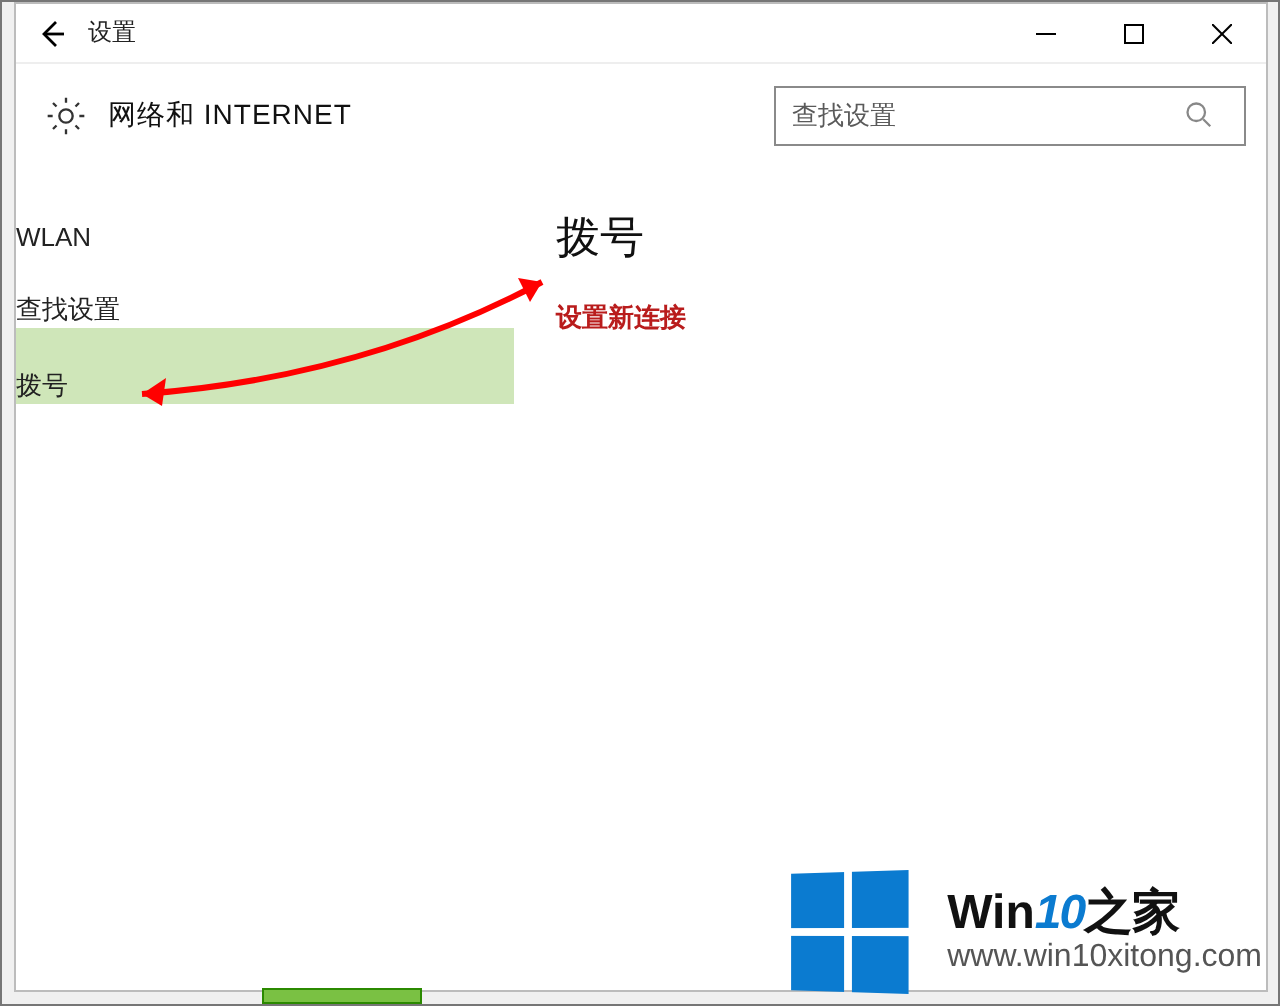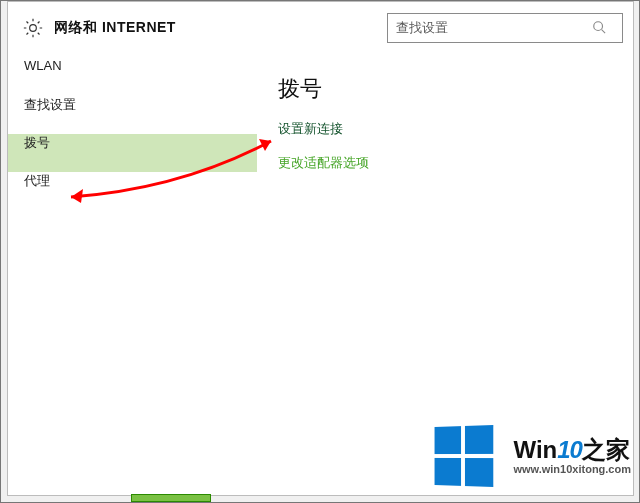--- a/index.html
+++ b/index.html
@@ -56,21 +56,21 @@
   .win-btn svg { display: block; }
   .header {
     height: 52px;
     display: flex;
     align-items: center;
     padding: 0 10px 0 14px;
   }
   .gear { width: 22px; height: 22px; margin-right: 10px; display:flex; align-items:center; justify-content:center; }
   .header-title {
     font-size: 14px;
-    font-weight: 700;
+    font-weight: 400;
     letter-spacing: 0.5px;
     color: #111;
     flex: 0 0 auto;
   }
   .header-spacer { flex: 1; }
   .searchbox {
     border: 1px solid #8a8a8a;
     height: 30px;
     width: 236px;
     display: flex;
@@ -88,22 +88,22 @@
     overflow: hidden;
   }
   .sidebar {
     width: 250px;
     border-right: 1px solid transparent;
     padding-top: 4px;
   }
   .sidebar-item {
     height: 38px;
     display: flex;
-    align-items: flex-start;
-    padding-left: 16px;
+    align-items: flex-end;
+    padding-left: 0;
     font-size: 13px;
     color: #222;
     cursor: default;
   }
   .sidebar-item.selected {
     background: #cfe6b9;
   }
   .content {
     flex: 1;
     padding: 14px 20px;
@@ -117,72 +117,99 @@
   }
   .section-title.second { margin-top: 24px; }
   .link {
     display: block;
     font-size: 13px;
     color: #44a425;
     margin-bottom: 16px;
     cursor: default;
   }
   .link.hl {
-    font-weight: 400;
-    color: #14532d;
+    font-weight: 700;
+    color: #b91c1c;
   }
   
   .arrow {
     position: absolute;
     left: 60px; top: 128px;
     width: 225px; height: 80px;
     pointer-events: none;
     z-index: 5;
   }
   
   .watermark {
     position: absolute;
-    right: 8px; bottom: 16px;
+    right: 8px; bottom: 6px;
     display: flex;
     align-items: center;
     gap: 20px;
     z-index: 10;
   }
   .winlogo {
     width: 60px; height: 60px;
     display: grid;
     grid-template-columns: 1fr 1fr;
     grid-template-rows: 1fr 1fr;
     gap: 4px;
     transform: perspective(200px) rotateY(-12deg);
   }
   .winlogo div { background: #0b7bd0; }
   .wm-text {
     display: flex; flex-direction: column; align-items: flex-start;
     line-height: 1.05;
   }
   .wm-top { font-size: 24px; font-weight: 700; color: #111; }
   .wm-top .blue { color: #0b7bd0; font-style: italic; letter-spacing: -1px;}
-  .wm-sub { font-size: 11px; color: #555; align-self: flex-end; margin-top: 2px; font-weight: bold;}
+  .wm-sub { font-size: 16px; color: #555; align-self: flex-end; margin-top: 2px;}
   
   .bottom-frag {
     position: absolute;
     bottom: 0; left: 130px;
     width: 80px; height: 8px;
     background: #7ac143;
     border: 1px solid #2b8a00;
   }
 </style>
 </head>
 <body>
 
 <div class="outer-frame">
 
   <div class="window">
 
+    <div class="titlebar">
+      <div class="back-btn">
+        <svg width="16" height="16" viewBox="0 0 16 16">
+            <path d="M10 2 L4 8 L10 14" stroke="#000" stroke-width="1.4" fill="none"></path>
+            <line x1="4" y1="8" x2="14" y2="8" stroke="#000" stroke-width="1.4"></line>
+          </svg>
+      </div>
+      <div class="title">设置</div>
+      <div class="win-controls">
+        <div class="win-btn">
+          <svg width="10" height="10" viewBox="0 0 10 10">
+              <line x1="0" y1="5" x2="10" y2="5" stroke="#000"></line>
+            </svg>
+        </div>
+        <div class="win-btn">
+          <svg width="10" height="10" viewBox="0 0 10 10">
+              <rect x="0.5" y="0.5" width="9" height="9" fill="none" stroke="#000"></rect>
+            </svg>
+        </div>
+        <div class="win-btn">
+          <svg width="10" height="10" viewBox="0 0 10 10">
+              <line x1="0" y1="0" x2="10" y2="10" stroke="#000"></line>
+              <line x1="10" y1="0" x2="0" y2="10" stroke="#000"></line>
+            </svg>
+        </div>
+      </div>
+    </div>
 
     <div class="header">
       <div class="gear">
         <svg width="20" height="20" viewBox="0 0 24 24">
             <path fill="none" stroke="#333" stroke-width="1.4" d="M12 8a4 4 0 1 0 0 8 4 4 0 0 0 0-8zM12 1v3M12 20v3M4.2 4.2l2.1 2.1M17.7 17.7l2.1 2.1M1 12h3M20 12h3M4.2 19.8l2.1-2.1M17.7 6.3l2.1-2.1"></path>
           </svg>
       </div>
       <div class="header-title">网络和 INTERNET</div>
       <div class="header-spacer"></div>
       <div class="searchbox">
@@ -200,30 +227,26 @@
       <div class="sidebar">
         <div class="sidebar-item">
           <span>WLAN</span>
         </div>
         <div class="sidebar-item">
           <span>查找设置</span>
         </div>
         <div class="sidebar-item selected">
           <span>拨号</span>
         </div>
-        <div class="sidebar-item">
-          <span>代理</span>
-        </div>
       </div>
 
       <div class="content">
         <div class="section-title">拨号</div>
         <span class="link hl">设置新连接</span>
 
-        <span class="link">更改适配器选项</span>
       </div>
     </div>
 
   </div>
 
   <svg class="arrow" viewBox="0 0 225 80">
     <defs></defs>
     <path d="M 10 68 Q 120 60 210 12" stroke="#ff0000" stroke-width="3" fill="none"></path>
     <polygon points="210,12 198,10 204,22" fill="#ff0000"></polygon>
     <polygon points="10,68 22,60 20,74" fill="#ff0000"></polygon>

